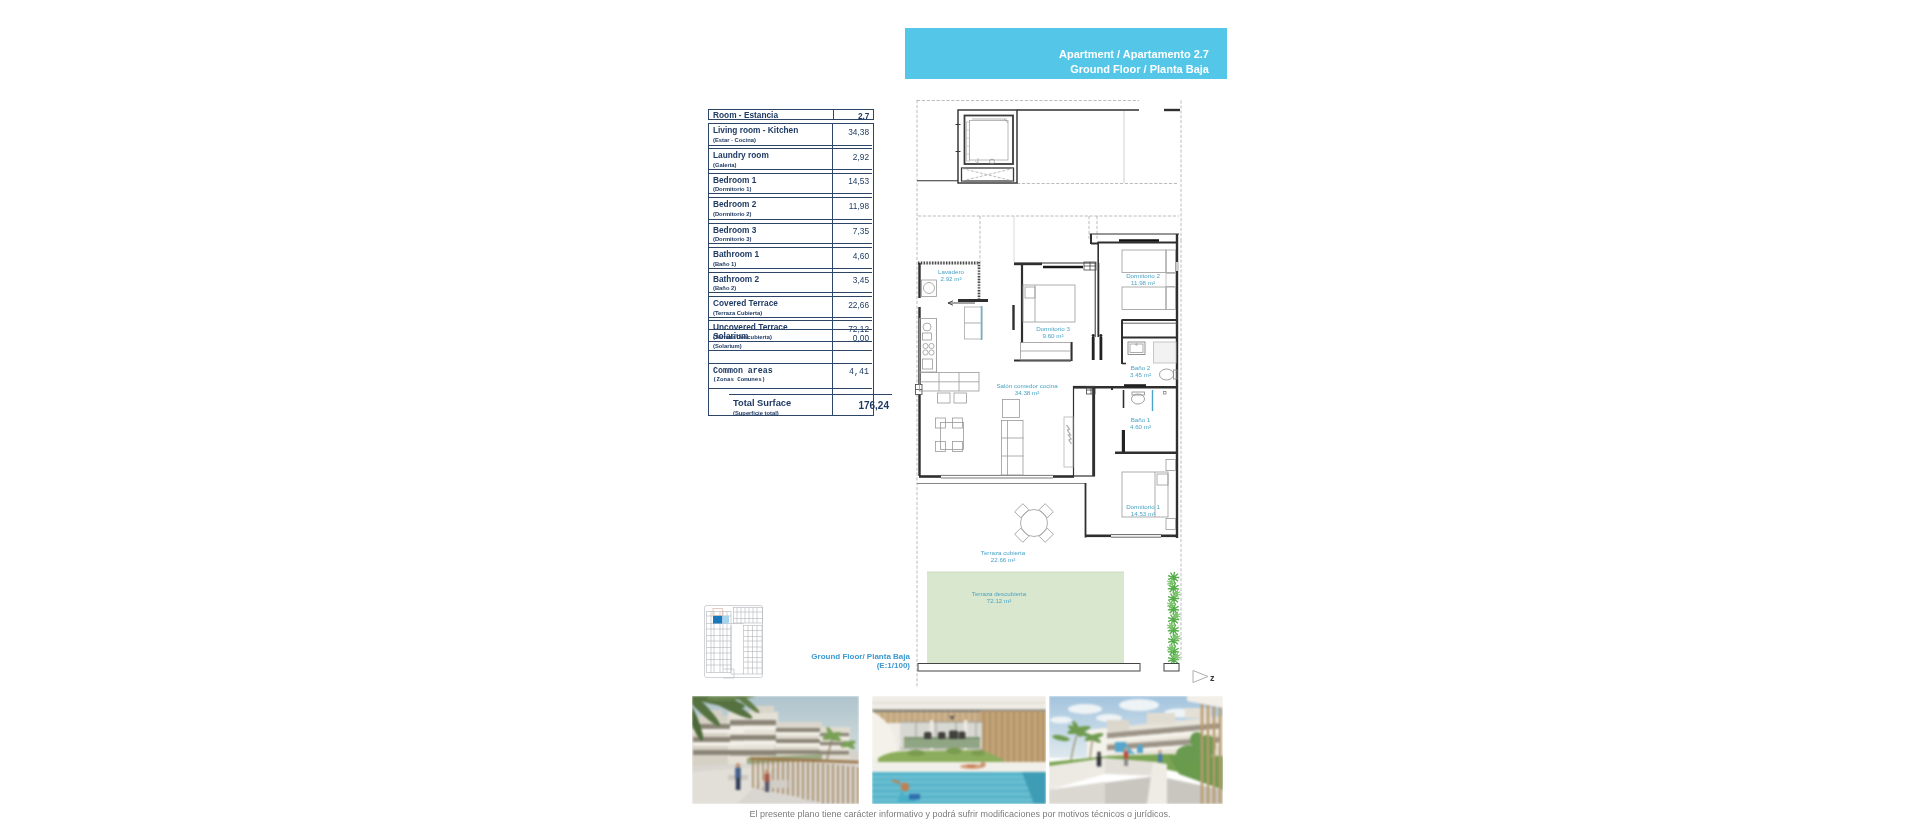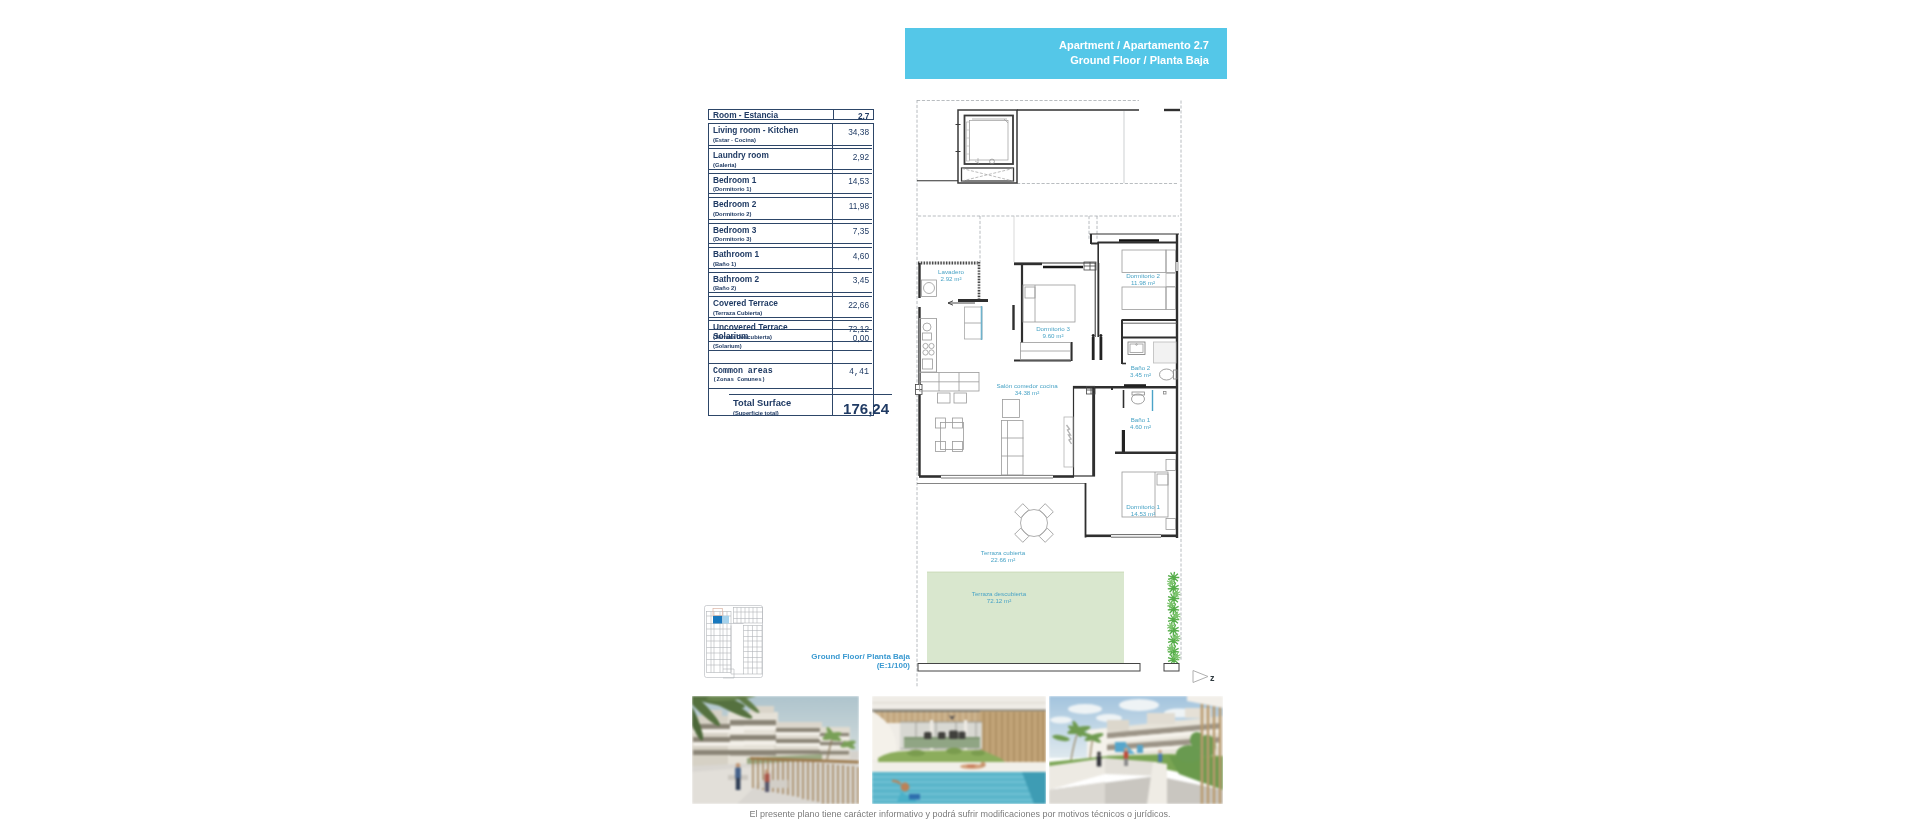--- a/index.html
+++ b/index.html
@@ -1,20 +1,20 @@
 <!DOCTYPE html>
 <html><head>
 <meta charset="utf-8">
 <style>
 html,body{margin:0;padding:0;background:#ffffff;}
 body{width:1920px;height:837px;position:relative;font-family:"Liberation Sans",sans-serif;overflow:hidden;}
 .abs{position:absolute;}
 
 #titlebox{left:905px;top:28px;width:322px;height:51px;background:#54c7e8;color:#fff;
- font-size:11px;font-weight:bold;text-align:right;padding:10px 18px 0 0;box-sizing:border-box;line-height:15px;}
+ font-size:11px;font-weight:bold;text-align:right;padding:19px 18px 0 0;box-sizing:border-box;line-height:15px;}
 
 #tbl{left:708px;top:108.5px;width:166px;height:308px;color:#1f3a63;}
 .trow{position:absolute;left:0;width:165.5px;box-sizing:border-box;border:1px solid #2d4668;}
 .tb{border:1.3px solid #2d4668;}
 .tdiv{position:absolute;top:0;bottom:0;left:124px;width:1px;background:#2d4668;}
 .tt{position:absolute;left:4px;top:2px;font-weight:bold;font-size:8.3px;line-height:9px;white-space:nowrap;}
 .ts{position:absolute;left:4px;top:12.5px;font-weight:bold;font-size:5.8px;line-height:6px;white-space:nowrap;}
 .tv{position:absolute;right:3px;top:2.5px;font-size:8.3px;}
 .sec{position:absolute;left:0;width:163px;box-sizing:border-box;border-top:0.9px solid #2d4668;border-bottom:0.9px solid #2d4668;}
 
@@ -85,21 +85,21 @@
         <div class="tv">0,00</div>
       </div>
     <div class="sec" style="top:239px;height:26px;font-family:Liberation Mono, monospace;">
       <div class="tt">Common areas</div>
         <div class="ts">(Zonas Comunes)</div>
         <div class="tv">4,41</div>
       </div>
     <div class="sec" style="top:270.2px;height:21.8px;border-bottom:none;margin-left:20px;">
       <div class="tt" style="top:3.5px;font-size:9.3px;">Total Surface</div>
       <div class="ts" style="top:14.5px;">(Superficie total)</div>
-      <div class="tv" style="top:5px;font-size:15px;font-weight:bold;">176,24</div>
+      <div class="tv" style="top:5px;font-size:10px;font-weight:bold;">176,24</div>
       </div>
     <div class="tdiv" style="left:122.8px;"></div>
   </div>
 </div>
 
 <div class="abs" id="gfloor">Ground Floor/ Planta Baja<br>(E:1/100)</div>
 <div class="abs" id="footer">El presente plano tiene carácter informativo y podrá sufrir modificaciones por motivos técnicos o jurídicos.</div>
 
 <svg class="abs" style="left:0;top:0" width="1920" height="837" viewBox="0 0 1920 837" id="plansvg">
 

